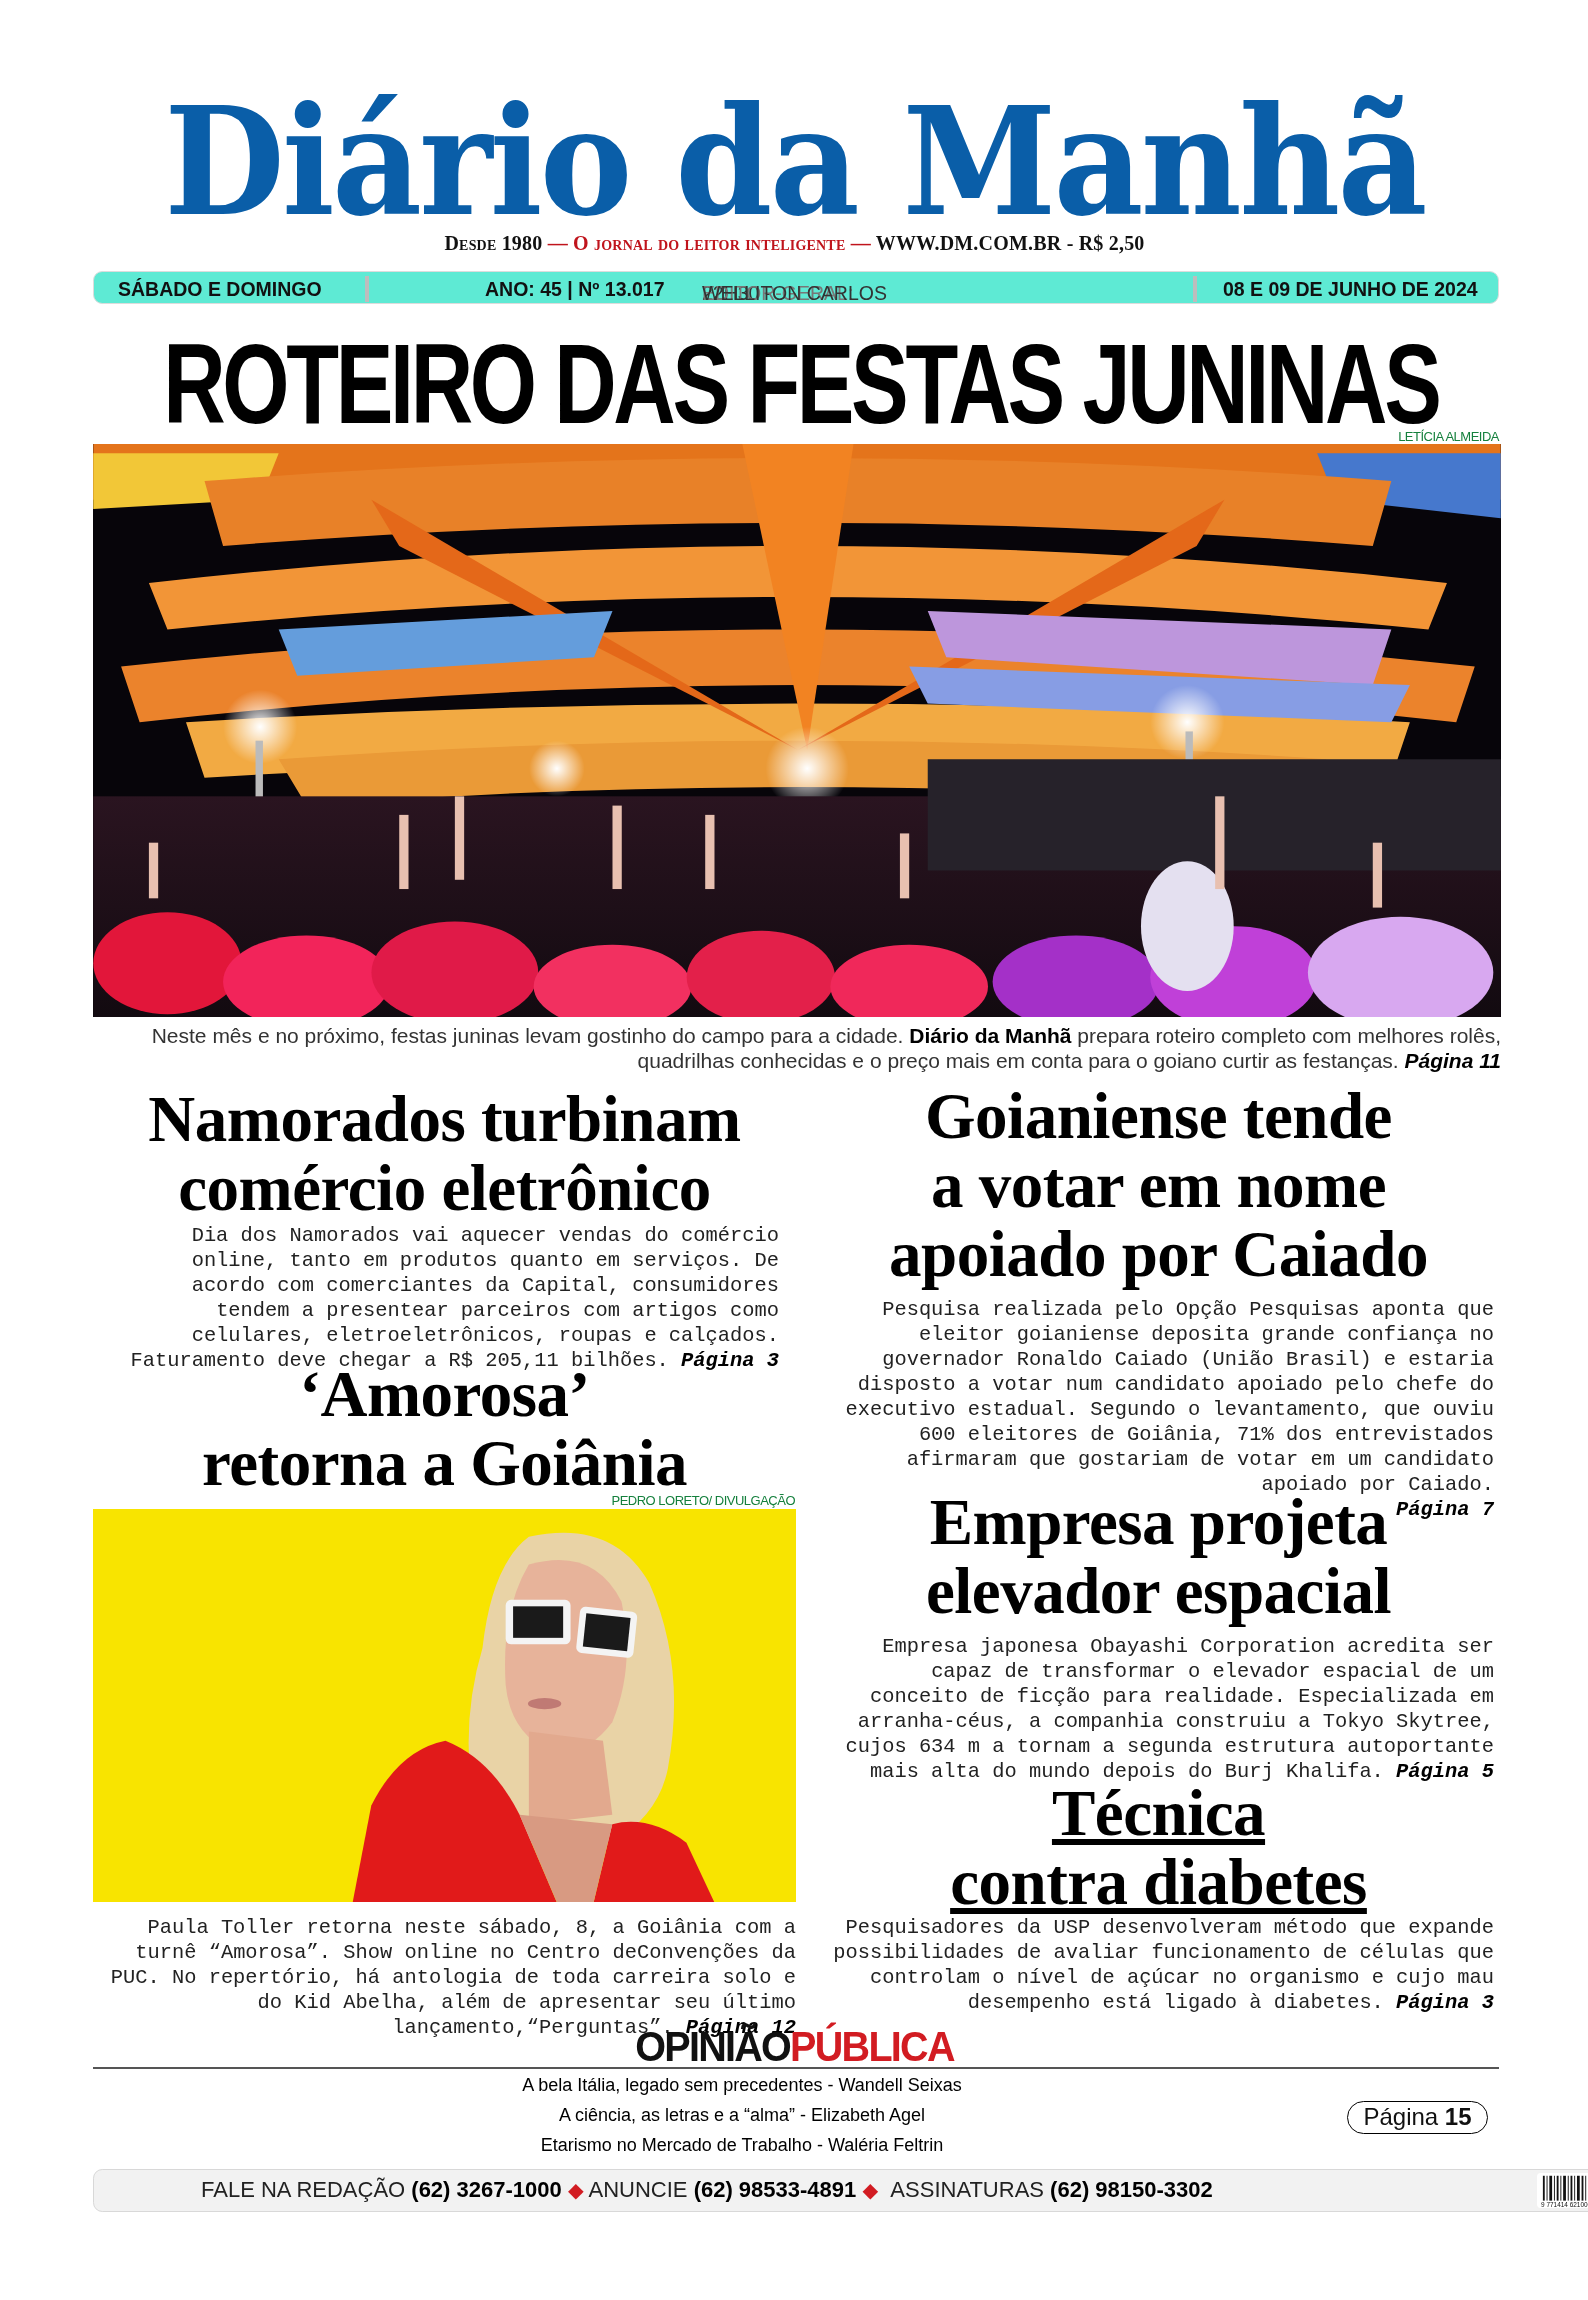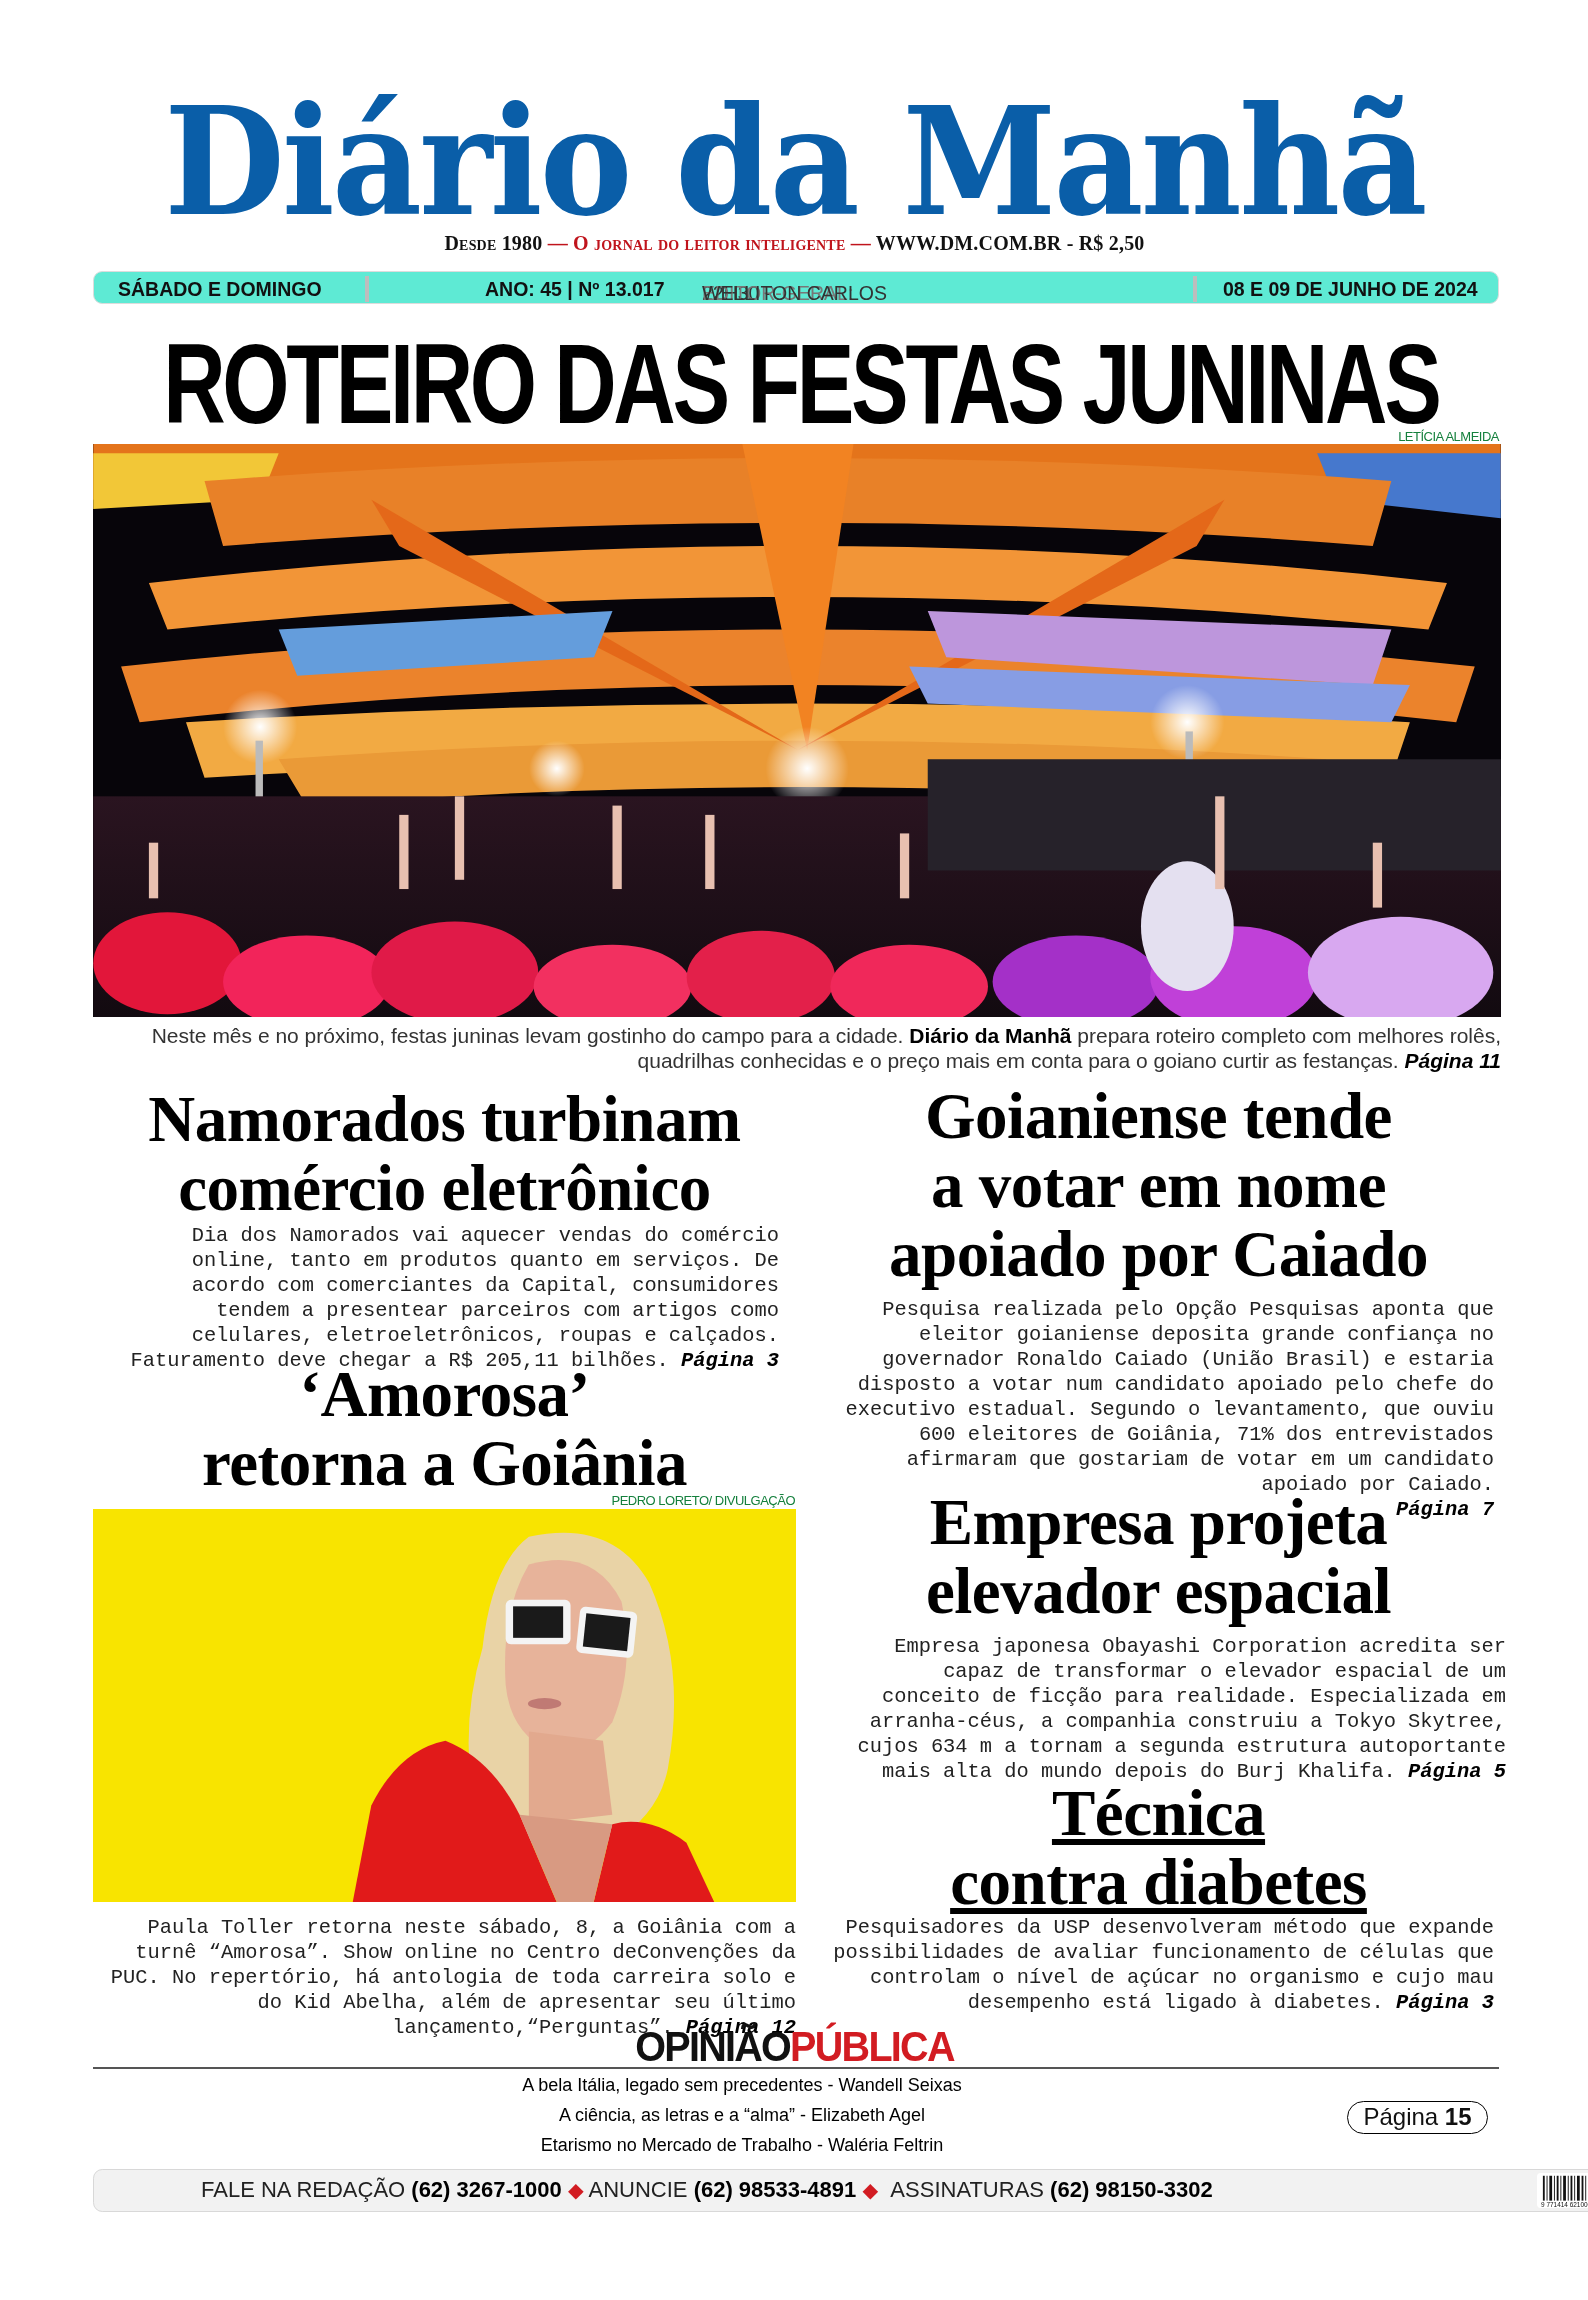--- a/index.html
+++ b/index.html
@@ -191,21 +191,21 @@
 </div>
 <div class="abs story-b" style="left:824px; width:670px; top:1297px;">
   <div>Pesquisa realizada pelo Opção Pesquisas aponta que eleitor goianiense deposita grande confiança no governador Ronaldo Caiado (União Brasil) e estaria disposto a votar num candidato apoiado pelo chefe do executivo estadual. Segundo o levantamento, que ouviu 600 eleitores de Goiânia, 71% dos entrevistados afirmaram que gostariam de votar em um candidato apoiado por Caiado.</div>
   <div class="pg">Página 7</div>
 </div>
 
 <div class="abs story-h" style="left:816px; width:685px; top:1488px;">
   <div>Empresa projeta</div>
   <div>elevador espacial</div>
 </div>
-<div class="abs story-b" style="left:824px; width:670px; top:1634px;margin-left:12px;">
+<div class="abs story-b" style="left:824px; width:670px; top:1634px;">
   <span>Empresa japonesa Obayashi Corporation acredita ser capaz de transformar o elevador espacial de um conceito de ficção para realidade. Especializada em arranha-céus, a companhia construiu a Tokyo Skytree, cujos 634 m a tornam a segunda estrutura autoportante mais alta do mundo depois do Burj Khalifa. </span><span class="pg">Página 5</span>
 </div>
 
 <div class="abs story-h" style="left:816px; width:685px; top:1779px;text-decoration:underline;">
   <div>Técnica</div>
   <div>contra diabetes</div>
 </div>
 <div class="abs story-b" style="left:824px; width:670px; top:1915px;">
   <span>Pesquisadores da USP desenvolveram método que expande possibilidades de avaliar funcionamento de células que controlam o nível de açúcar no organismo e cujo mau desempenho está ligado à diabetes. </span><span class="pg">Página 3</span>
 </div>

